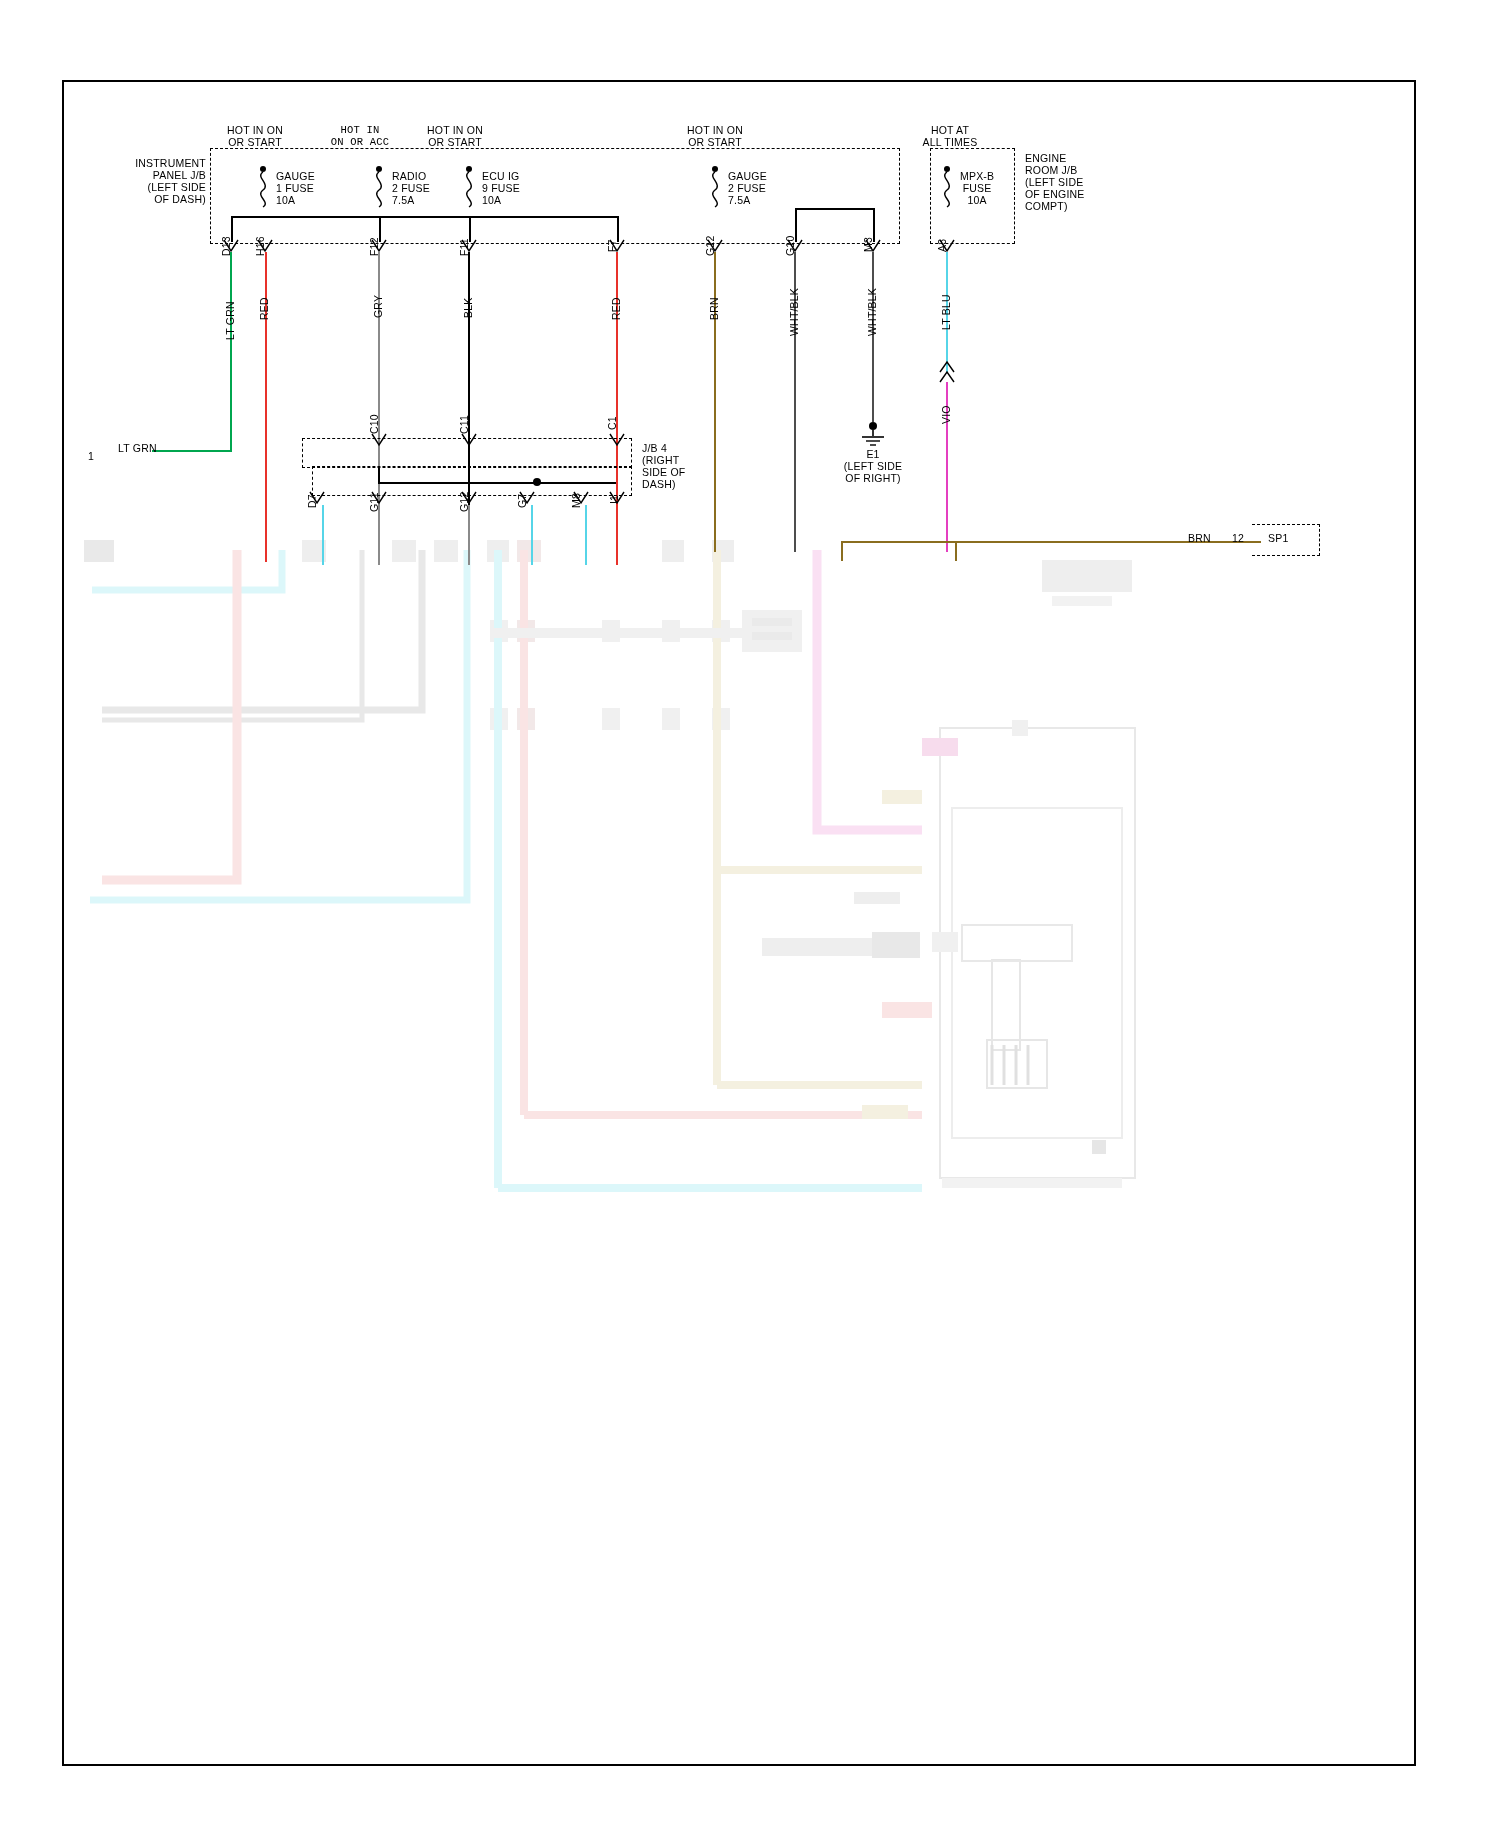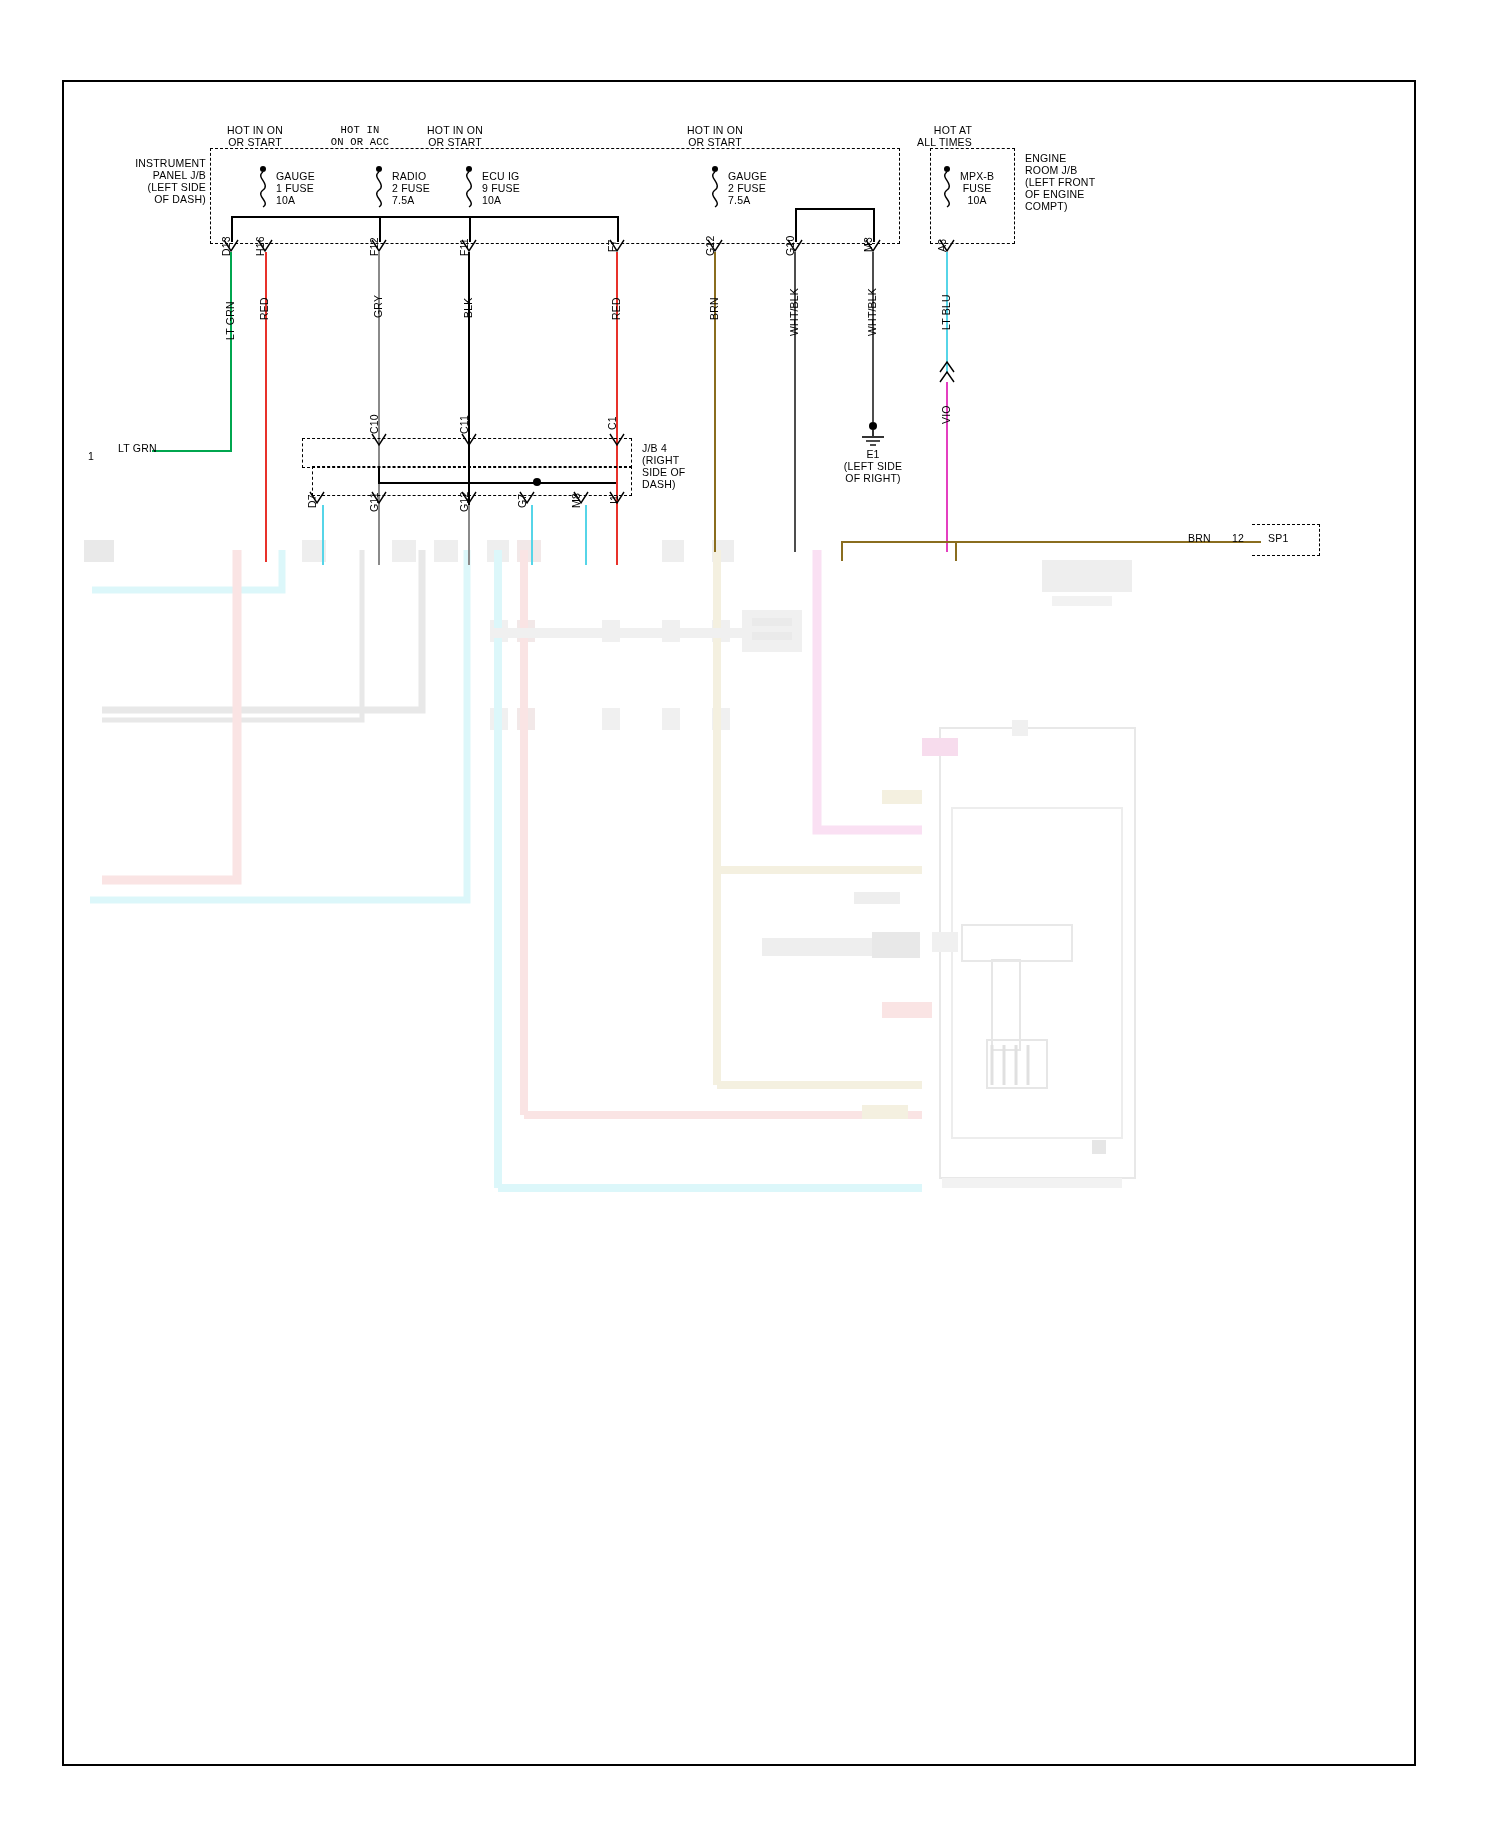--- a/index.html
+++ b/index.html
@@ -105,31 +105,31 @@
   <div class="footer"></div>
 
   <div class="lbl c" style="left:190px;top:124px;width:130px;">HOT IN ON
 OR START</div>
   <div class="lbl c" style="left:295px;top:124px;width:130px;font-family:Liberation Mono, monospace;">HOT IN
 ON OR ACC</div>
   <div class="lbl c" style="left:390px;top:124px;width:130px;">HOT IN ON
 OR START</div>
   <div class="lbl c" style="left:650px;top:124px;width:130px;">HOT IN ON
 OR START</div>
-  <div class="lbl c" style="left:842px;top:124px;width:130px;text-align:right;">HOT AT
+  <div class="lbl c" style="left:885px;top:124px;width:130px;">HOT AT
 ALL TIMES</div>
 
   <div class="lbl" style="left:120px;top:157px;text-align:right;width:86px;">INSTRUMENT
 PANEL J/B
 (LEFT SIDE
 OF DASH)</div>
 
   <div class="lbl" style="left:1025px;top:152px;">ENGINE
 ROOM J/B
-(LEFT FRONT
+(LEFT SIDE
 OF ENGINE
 COMPT)</div>
 
   <div class="dash-box" style="left:210px;top:148px;width:690px;height:96px;"></div>
   <div class="dash-box" style="left:930px;top:148px;width:85px;height:96px;"></div>
 
   <svg style="position:absolute;left:254px;top:164px;" width="18" height="48">
     <circle cx="9" cy="5" r="3" fill="#000"></circle>
     <path d="M9 8 C 1 13, 17 20, 9 26 C 1 32, 17 38, 9 43" stroke="#000" stroke-width="1.4" fill="none"></path>
   </svg>

